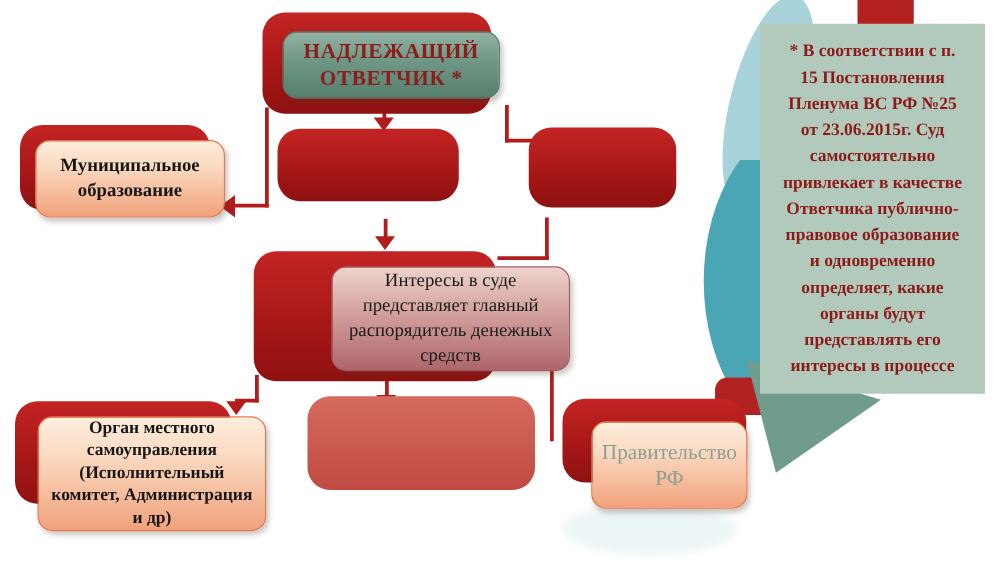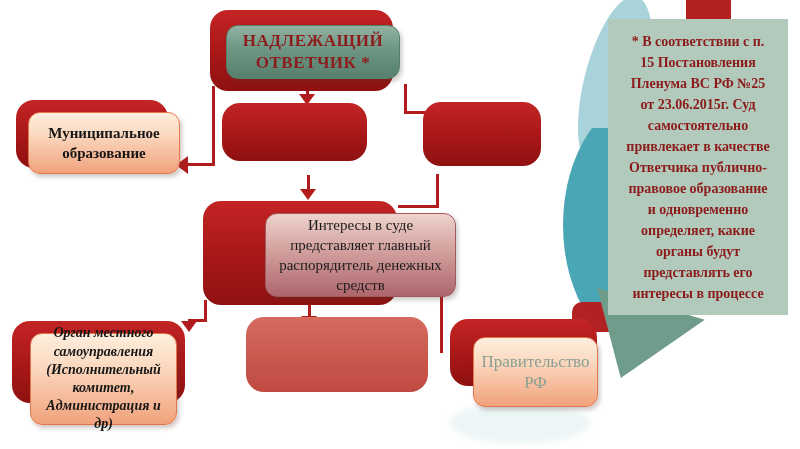--- a/index.html
+++ b/index.html
@@ -47,21 +47,21 @@
     border:1.5px solid #e4764b;color:#161616;}
   .teal-box{background:linear-gradient(180deg,#92b2a2 0%,#6d9684 45%,#567f6d 100%);
     border:1px solid #567f6d;color:#8c1d1d;font-weight:bold;font-size:17px;line-height:1.3;
     letter-spacing:.5px;}
   .mauve{background:linear-gradient(180deg,#eed3cc 0%,#d2a09d 45%,#ae666c 100%);
     border:1px solid #a05b5e;color:#1b1b1b;font-size:15px;line-height:1.35;}
   .b-left-pos{left:28px;top:112px;width:152px;height:62px;font-weight:bold;font-size:15px;line-height:1.35;}
   .b-subj-pos{left:238px;top:115px;width:144px;height:57px;font-weight:bold;font-size:15px;}
   .b-rf-pos{left:438px;top:114px;width:125px;height:61px;font-weight:bold;font-size:15px;}
   .b-mid-pos{left:221px;top:213px;width:191px;height:84px;padding:2px 8px;margin-left:44px;}
-  .b-bleft-pos{left:30px;top:333px;width:147px;height:92px;font-weight:bold;font-size:14px;line-height:1.3;padding:2px 6px;font-style:italic;}
+  .b-bleft-pos{left:30px;top:333px;width:183px;height:92px;font-weight:bold;font-size:14px;line-height:1.3;padding:2px 6px;}
   .b-bcenter-pos{left:268px;top:336px;width:157px;height:71px;color:#ffffff;font-size:15px;line-height:1.2;padding:2px 8px;}
   .b-bright-pos{left:473px;top:337px;width:125px;height:70px;color:#8ba094;font-size:17px;line-height:1.25;}
   .b-top-pos{left:226px;top:25px;width:174px;height:54px;}
 </style>
 </head>
 <body>
 
 <div class="slide">
 
   <div class="blob-bottom"></div>

